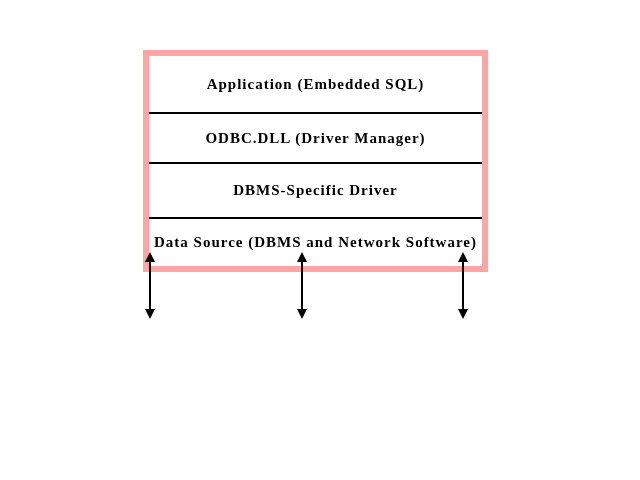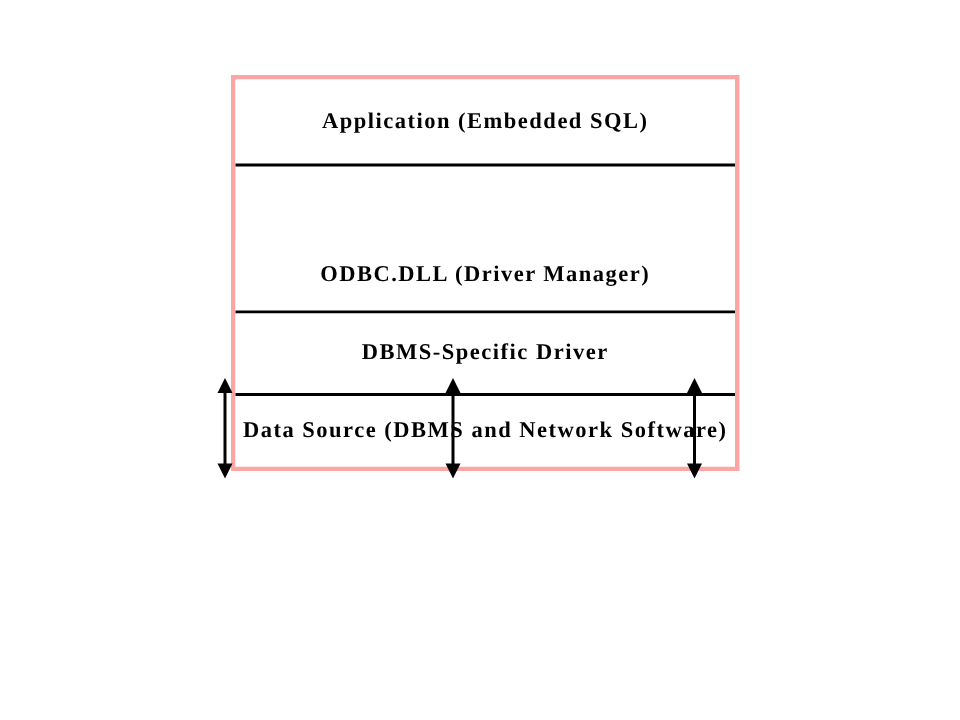--- a/index.html
+++ b/index.html
@@ -11,35 +11,35 @@
     position: relative;
     width: 640px;
     height: 480px;
     background: #ffffff;
     font-family: "Liberation Serif", "DejaVu Serif", serif;
     color: #000000;
     overflow: hidden;
   }
   .stack {
     position: absolute;
-    left: 154px;
+    left: 143px;
     top: 50px;
     width: 333px;
-    border: 3px solid #fca5a5;
+    border: 6px solid #fca5a5;
   }
   .layer {
     display: flex;
     align-items: center;
     justify-content: center;
     border-bottom: 2px solid #000000;
     background: #ffffff;
   }
   .layer:last-child { border-bottom: none; }
   .layer-1 { height: 56px; }
-  .layer-2 { height: 48px; margin-top: 48px; }
+  .layer-2 { height: 48px; }
   .layer-3 { height: 53px; }
   .layer-4 { height: 47px; }
   .layer-label, .dbms-label {
     font-size: 15px;
     font-weight: bold;
     letter-spacing: 1px;
     white-space: nowrap;
   }
   .dbms-box {
     position: absolute;

